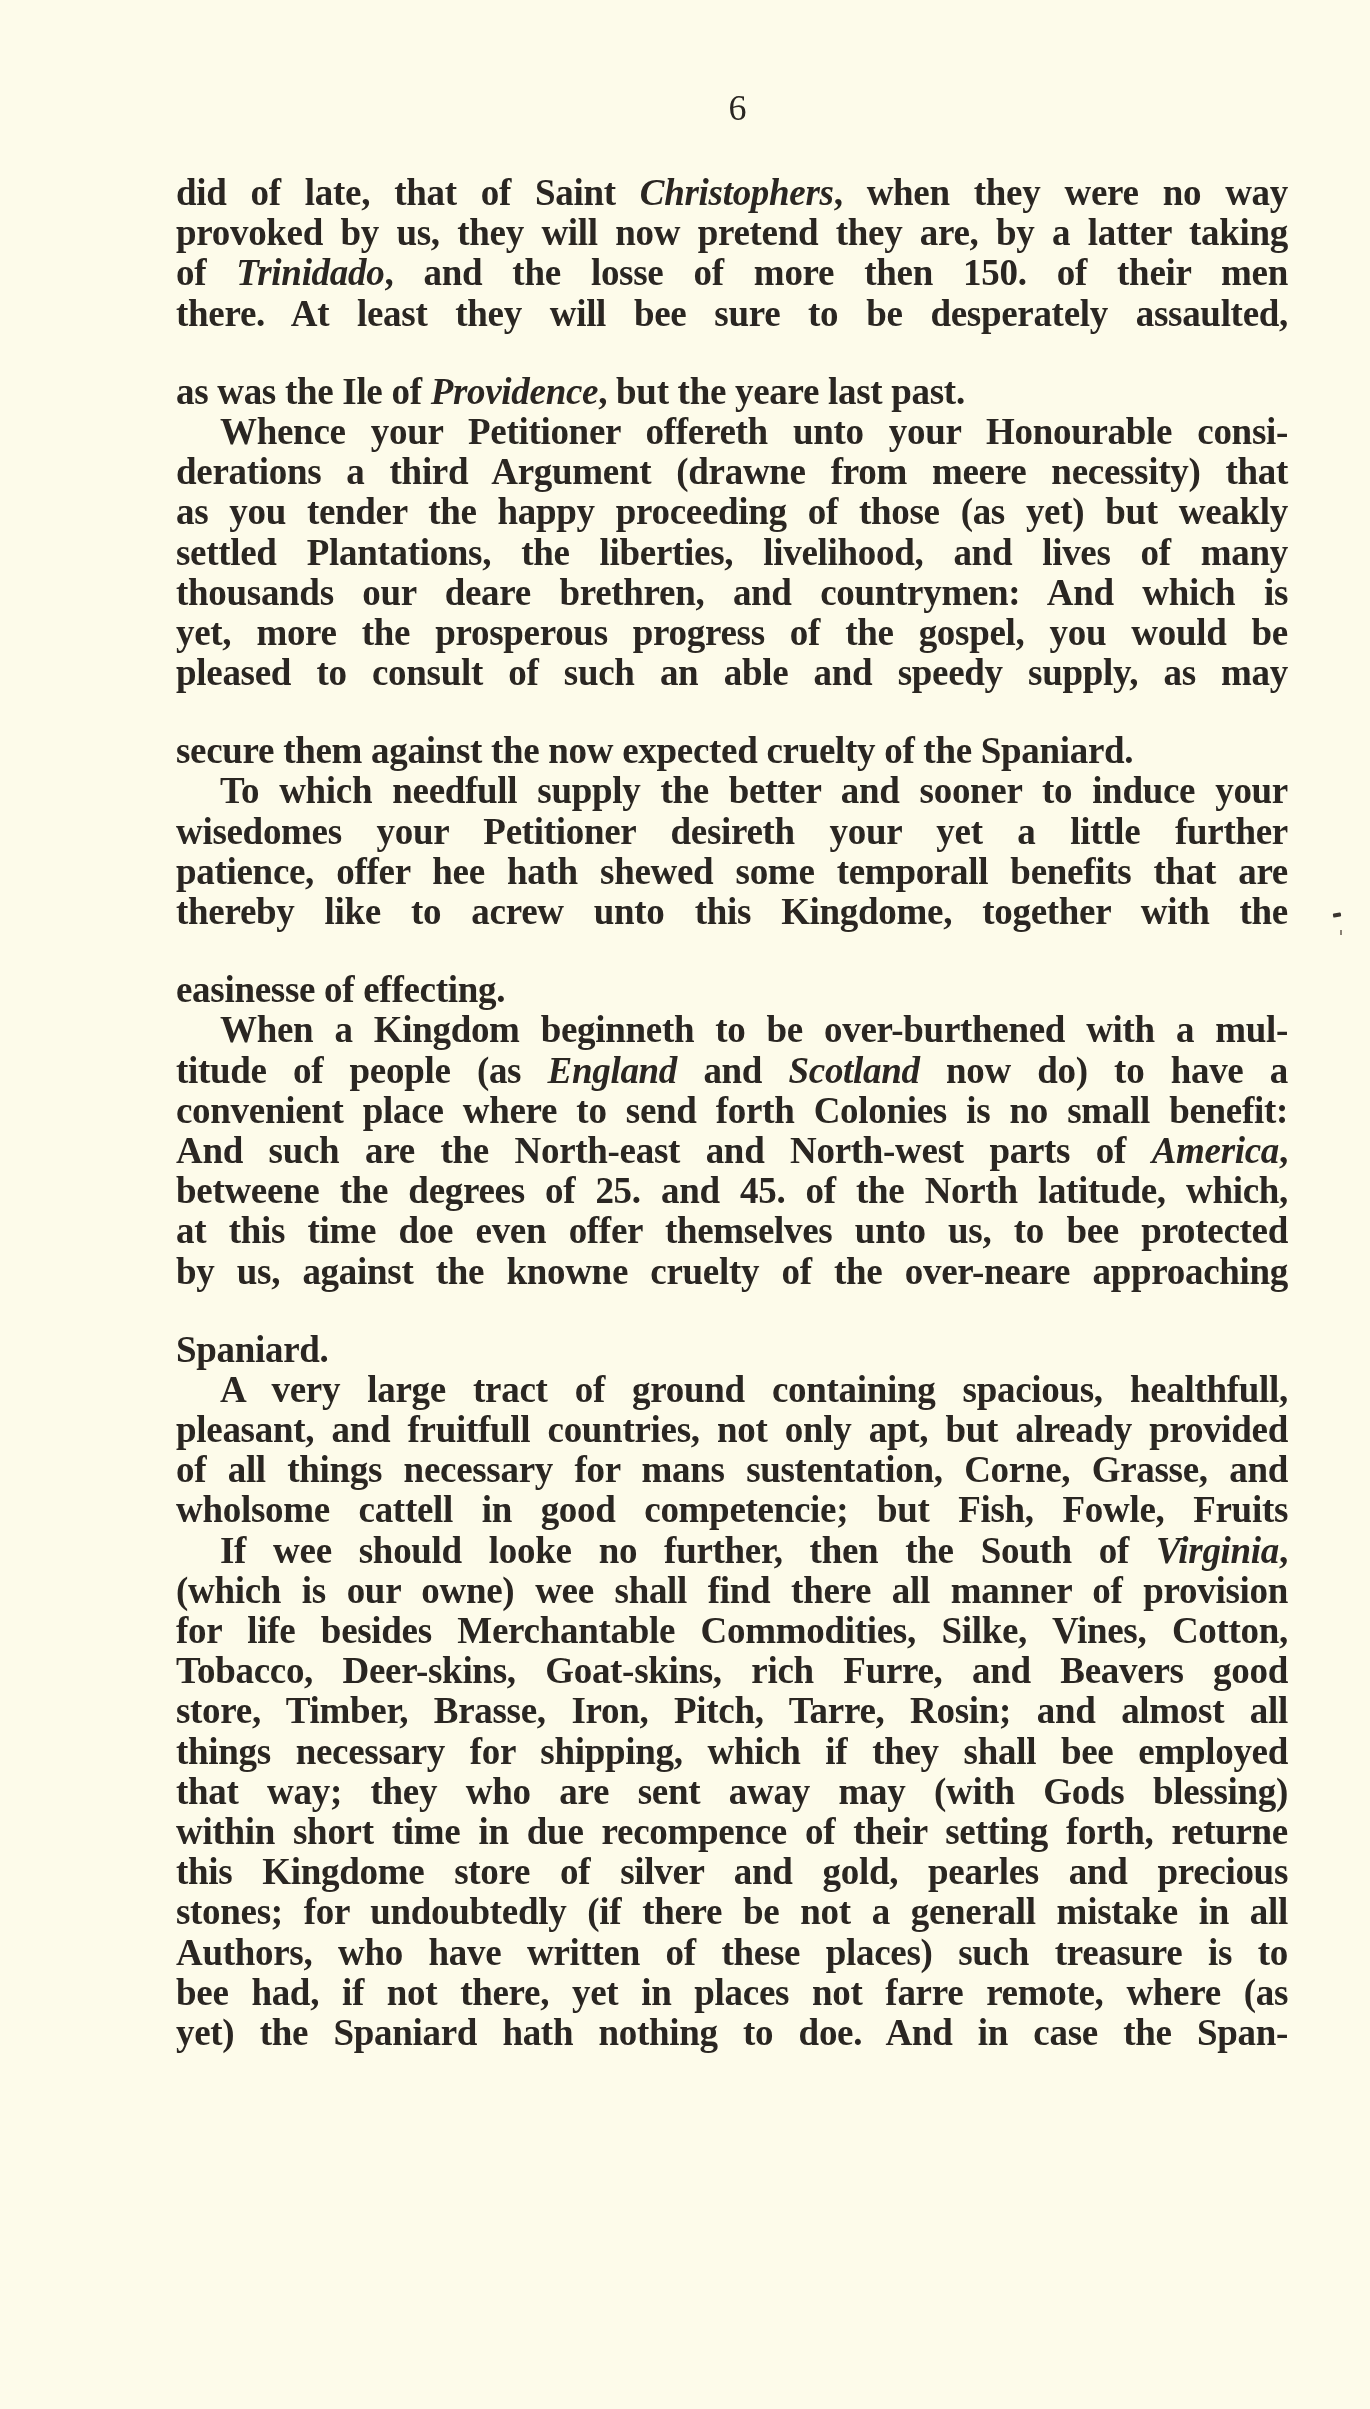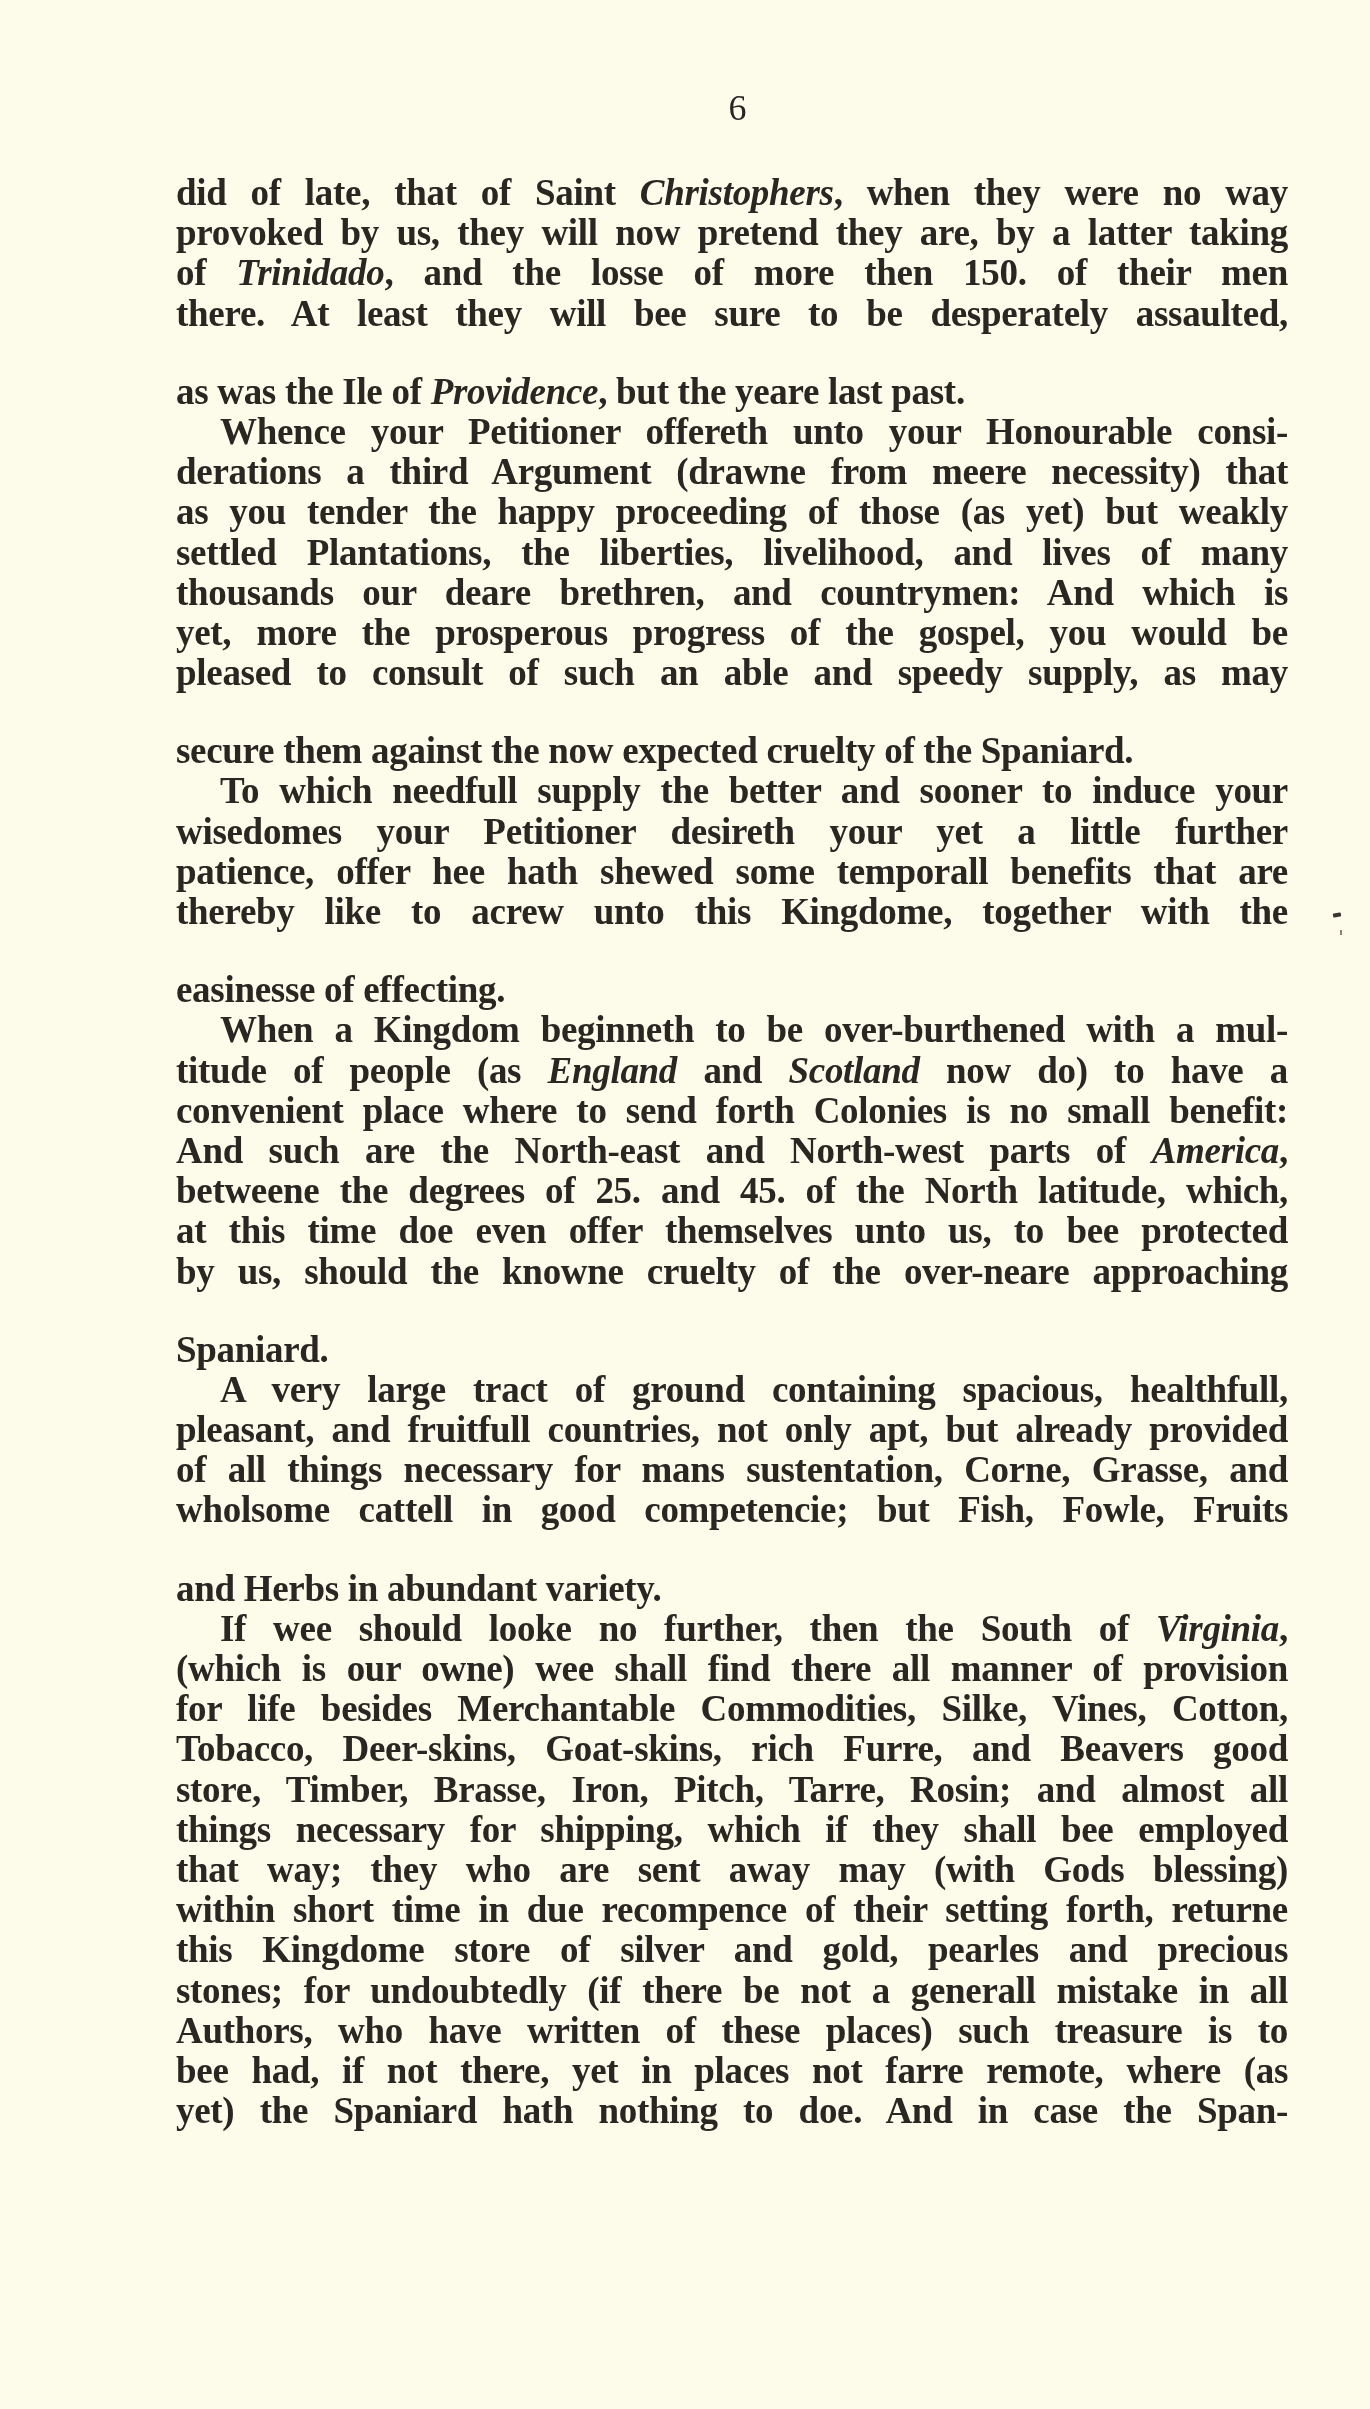--- a/index.html
+++ b/index.html
@@ -107,29 +107,28 @@
         <span class="line"><span>thereby like to acrew unto this Kingdome, together with the</span></span>
         <span class="line last"><span>easinesse of effecting.</span></span>
       </div>
       <div>
         <span class="line indent"><span>When a Kingdom beginneth to be over-burthened with a mul-</span></span>
         <span class="line"><span>titude of people (as </span><span class="seg-italic">England</span><span> and </span><span class="seg-italic">Scotland</span><span> now do) to have a</span></span>
         <span class="line"><span>convenient place where to send forth Colonies is no small benefit:</span></span>
         <span class="line"><span>And such are the North-east and North-west parts of </span><span class="seg-italic">America</span><span>,</span></span>
         <span class="line"><span>betweene the degrees of 25. and 45. of the North latitude, which,</span></span>
         <span class="line"><span>at this time doe even offer themselves unto us, to bee protected</span></span>
-        <span class="line"><span>by us, should the knowne cruelty of the over-neare approaching</span></span>
+        <span class="line"><span>by us, against the knowne cruelty of the over-neare approaching</span></span>
         <span class="line last"><span>Spaniard.</span></span>
       </div>
       <div>
         <span class="line indent"><span>A very large tract of ground containing spacious, healthfull,</span></span>
         <span class="line"><span>pleasant, and fruitfull countries, not only apt, but already provided</span></span>
         <span class="line"><span>of all things necessary for mans sustentation, Corne, Grasse, and</span></span>
         <span class="line"><span>wholsome cattell in good competencie; but Fish, Fowle, Fruits</span></span>
-        <span class="line last"><span>and Herbs in abundant variety.</span></span>
       </div>
       <div>
         <span class="line indent"><span>If wee should looke no further, then the South of </span><span class="seg-italic">Virginia</span><span>,</span></span>
         <span class="line"><span>(which is our owne) wee shall find there all manner of provision</span></span>
         <span class="line"><span>for life besides Merchantable Commodities, Silke, Vines, Cotton,</span></span>
         <span class="line"><span>Tobacco, Deer-skins, Goat-skins, rich Furre, and Beavers good</span></span>
         <span class="line"><span>store, Timber, Brasse, Iron, Pitch, Tarre, Rosin; and almost all</span></span>
         <span class="line"><span>things necessary for shipping, which if they shall bee employed</span></span>
         <span class="line"><span>that way; they who are sent away may (with Gods blessing)</span></span>
         <span class="line"><span>within short time in due recompence of their setting forth, returne</span></span>

